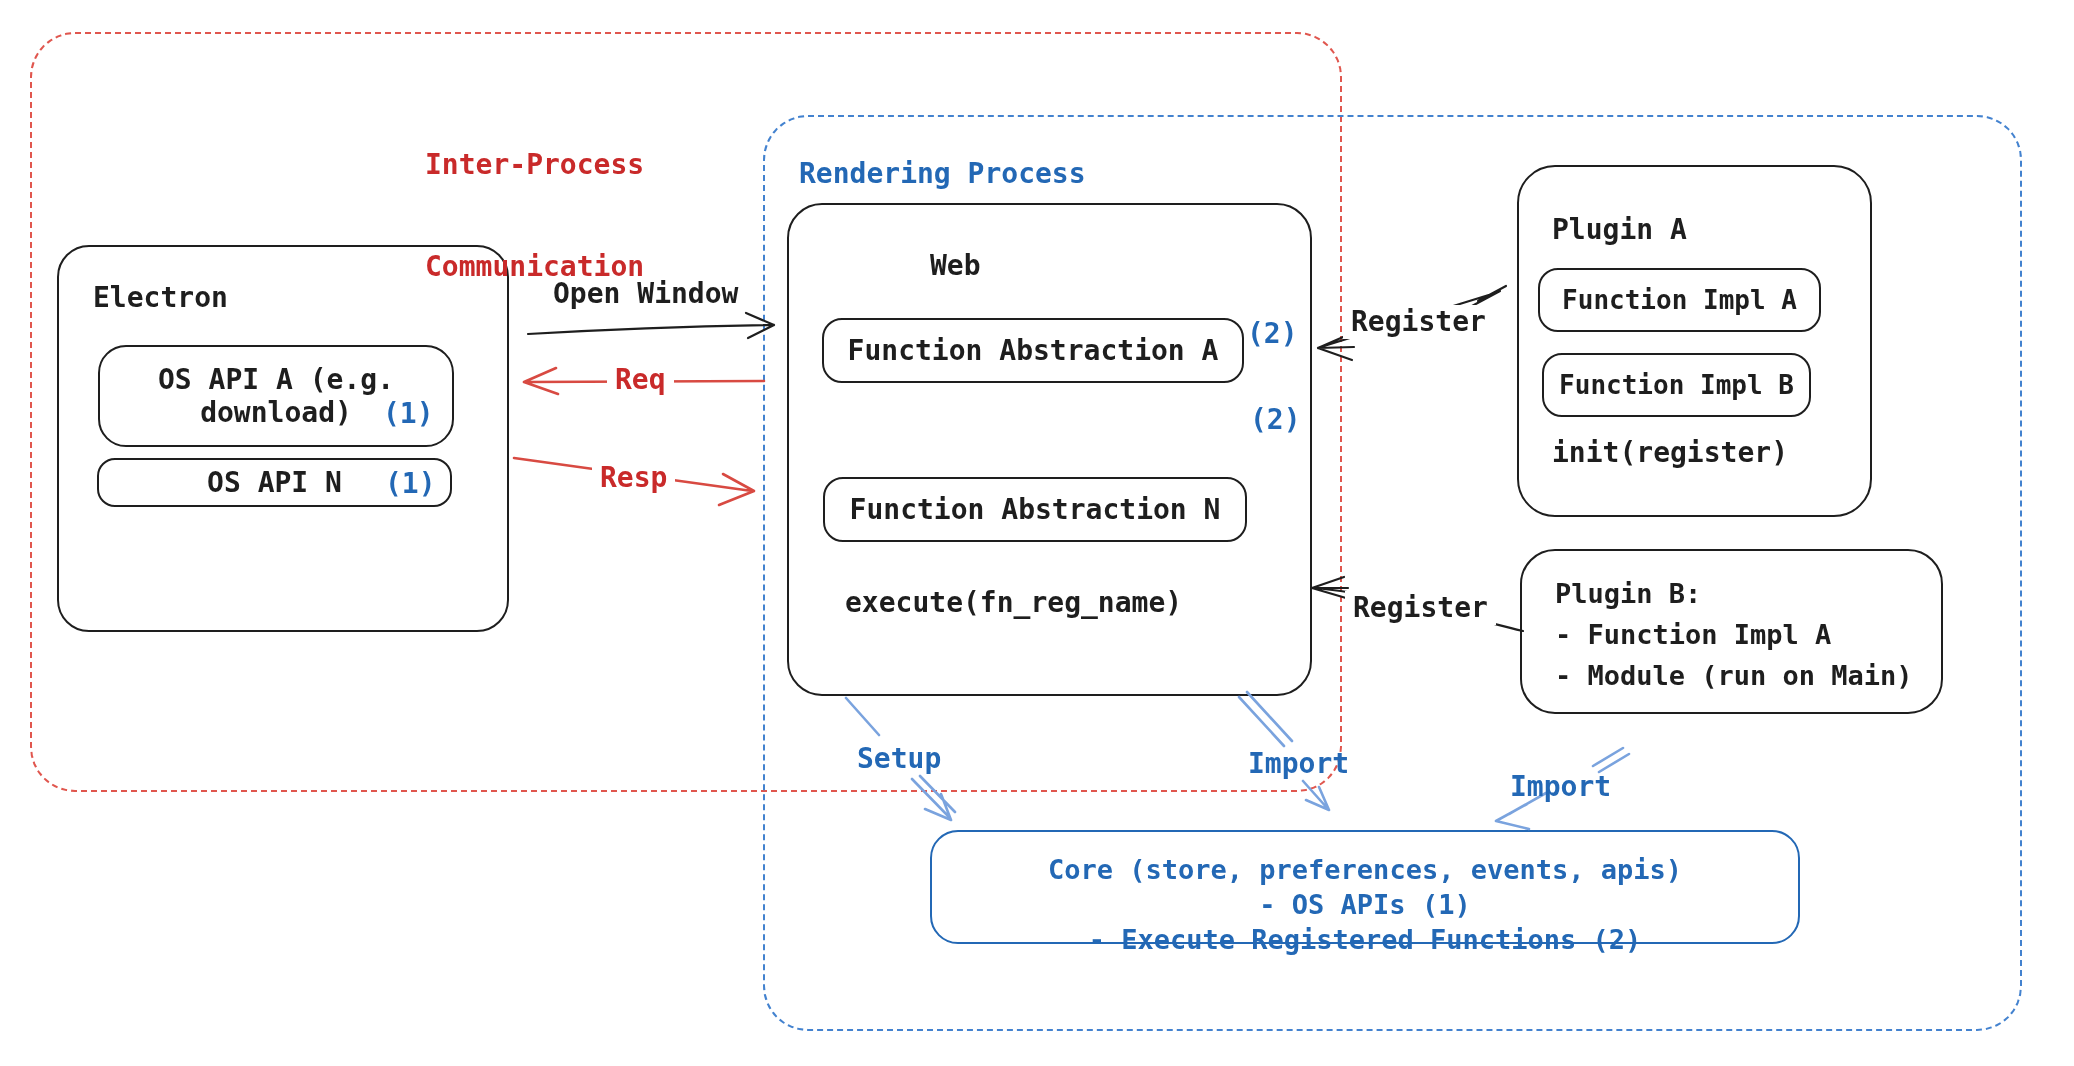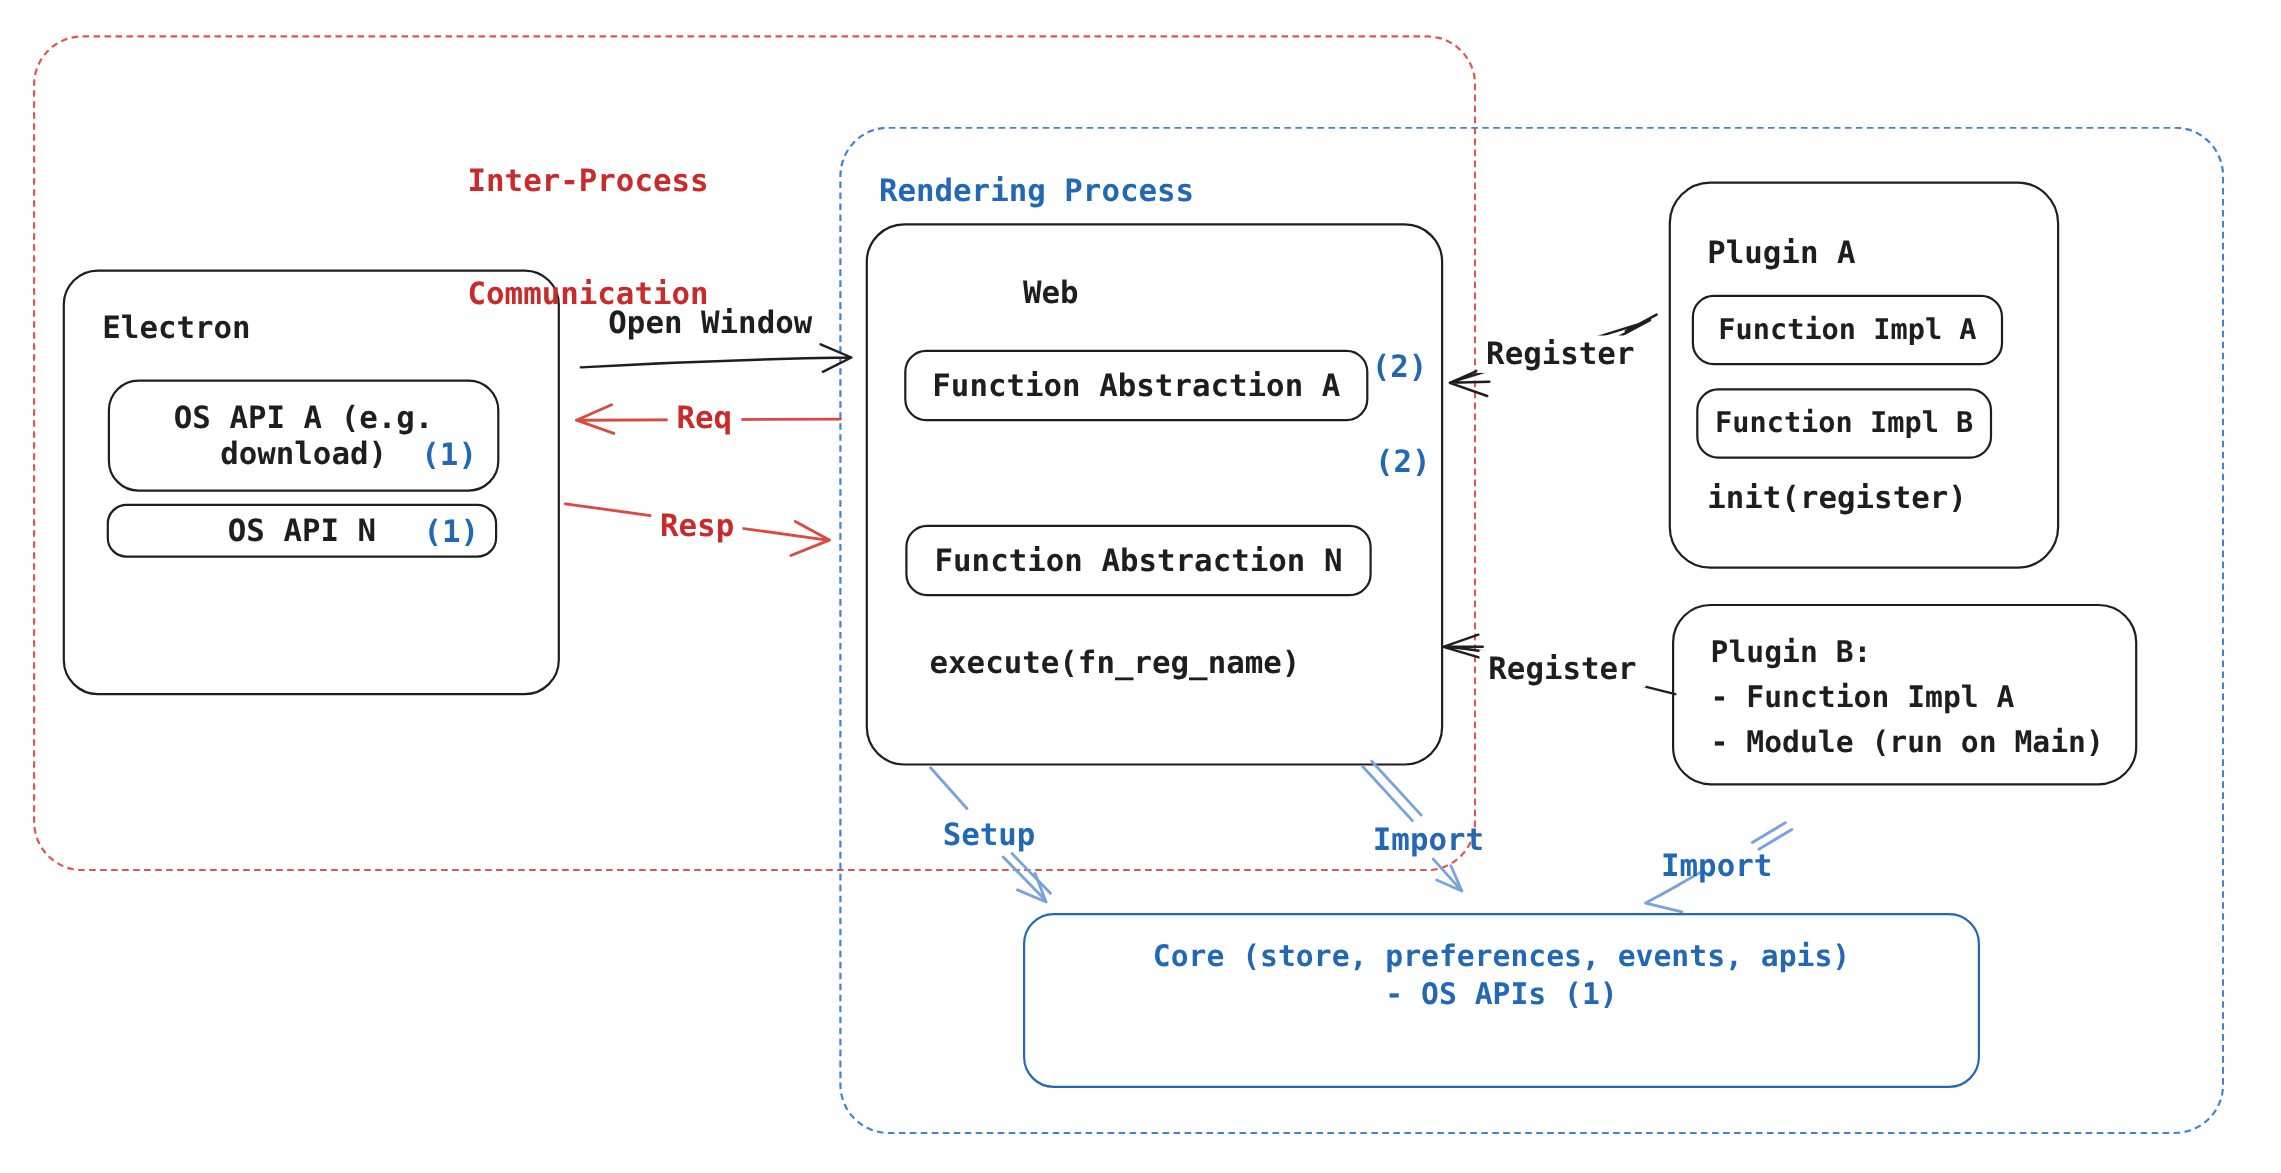--- a/index.html
+++ b/index.html
@@ -109,18 +109,19 @@
   <div class="node" style="left:1520px;top:549px;width:423px;height:165px;border-radius:35px;box-sizing:border-box;padding:22px 0 0 33px;font-size:27px;line-height:41px;">
     <span style="display:block;">Plugin B:</span>
     <span style="display:block;">- Function Impl A</span>
     <span style="display:block;">- Module (run on Main)</span>
   </div>
 
   <div class="label blue" style="left:857px;top:742px;">Setup</div>
   <div class="label blue" style="left:1248px;top:747px;">Import</div>
   <div class="label blue" style="left:1510px;top:770px;">Import</div>
 
-  <div style="position:absolute;left:930px;top:830px;width:870px;height:159px;border:2.2px solid var(--blue-text);border-radius:28px;background:var(--bg);z-index:2;box-sizing:border-box;padding-top:20px;text-align:center;color:var(--blue-text);font-size:27px;line-height:35px;">
+  <div style="position:absolute;left:930px;top:830px;width:870px;height:114px;border:2.2px solid var(--blue-text);border-radius:28px;background:var(--bg);z-index:2;box-sizing:border-box;padding-top:20px;text-align:center;color:var(--blue-text);font-size:27px;line-height:35px;">
     <span style="display:block;">Core (store, preferences, events, apis)</span>
     <span style="display:block;">- OS APIs (1)</span>
+    <span style="display:block;">- Execute Registered Functions (2)</span>
   </div>
 
 </div>
 
 </body></html>

